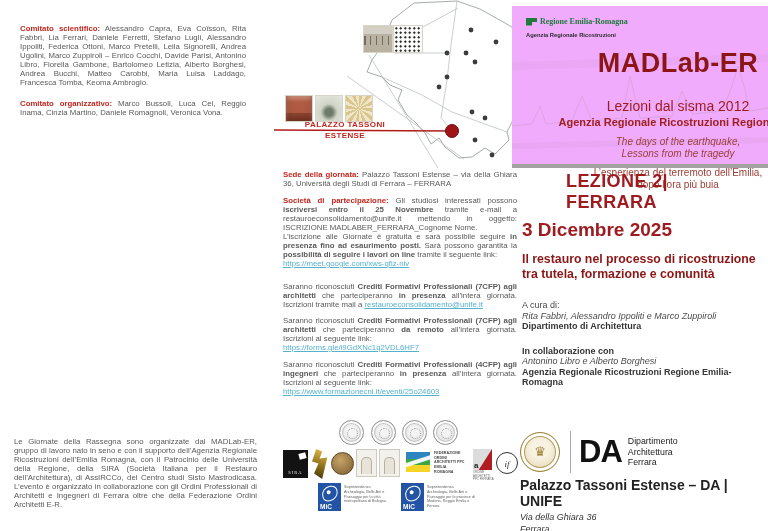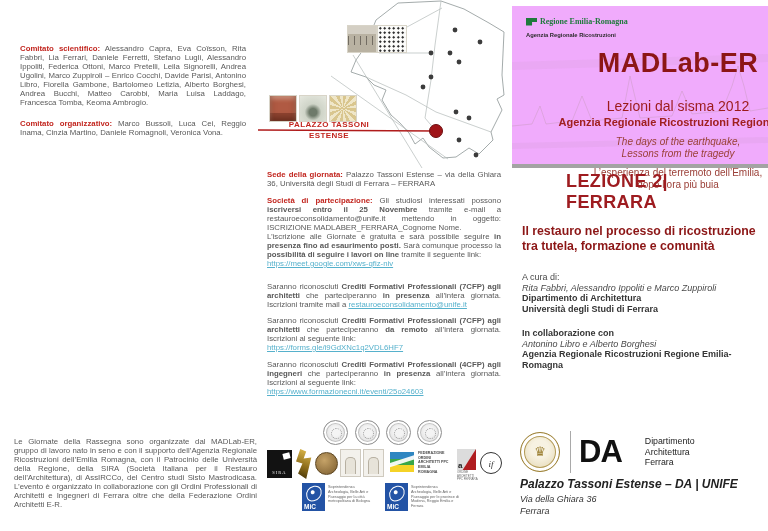--- a/index.html
+++ b/index.html
@@ -1,33 +1,33 @@
 <!DOCTYPE html>
 <html><head>
 <meta charset="utf-8">
 <style>
   html,body{margin:0;padding:0;background:#888;}
   .page{position:relative;width:768px;height:531px;background:#ffffff;
         font-family:"Liberation Sans",sans-serif;overflow:hidden;}
   .panel{position:absolute;top:0;height:531px;width:256px;}
   #panel-left{left:0;}
-  #panel-mid{left:256px;}
+  #panel-mid{left:272px;}
   #panel-right{left:512px;}
 
   
   .body-text{font-size:7.8px;line-height:9px;color:#595959;text-align:justify;}
   .body-text p{margin:0 0 12px 0;}
   .red{color:#c2261f;}
   .b{font-weight:bold;}
   .i{font-style:italic;}
   .link{color:#56b1cc;text-decoration:underline;word-break:break-all;cursor:pointer;}
   .linkline{margin:1px 0 0 0;text-align:left;}
 
   
-  .left-text{position:absolute;left:20px;top:24px;width:226px;margin-top:20px;}
+  .left-text{position:absolute;left:20px;top:24px;width:226px;}
   .left-footer{position:absolute;left:14px;top:437px;width:243px;}
 
   
   .map-svg{position:absolute;left:0;top:0;}
   .photo{position:absolute;border:0.5px solid #d8d4c8;box-sizing:border-box;}
   .ph-facade-top{left:91px;top:25px;width:30px;height:28px;
      background:
        repeating-linear-gradient(90deg, rgba(45,40,35,.5) 0 1.5px, transparent 1.5px 6px),
        linear-gradient(#d4cfc4 0 30%, #b9b2a2 30% 100%);
      background-size:100% 35%,100% 100%;background-position:0 60%,0 0;background-repeat:no-repeat;}
@@ -119,23 +119,23 @@
   .rb-collab{margin-top:14px;}
   .rb-block .b{color:#353535;}
 
   .da-block{position:absolute;left:8px;top:431px;display:flex;align-items:center;}
   .unife-seal{width:38px;height:38px;border-radius:50%;border:1.5px solid #9c8034;
      background:radial-gradient(circle at 50% 42%, #f7f2e2 30%, #e4d7b2 80%);
      box-shadow:inset 0 0 0 3px #fff,inset 0 0 0 4px #b39a55;text-align:center;}
   .unife-seal span{font-size:13px;line-height:38px;color:#9c8034;}
   .da-divider{width:1px;height:42px;background:#a9a9a9;margin:0 8px 0 10px;}
   .da-letters{font-size:31px;font-weight:bold;color:#111;letter-spacing:-1px;}
-  .da-caption{font-size:8.8px;line-height:10.5px;color:#222;margin-left:23px;white-space:pre-line;}
+  .da-caption{font-size:8.8px;line-height:10.5px;color:#222;margin-left:6px;white-space:pre-line;}
   .address{position:absolute;left:8px;top:477px;color:#222;}
-  .addr-bold{font-size:12px;font-weight:bold;font-style:italic;}
+  .addr-bold{font-size:14px;font-weight:bold;}
   .addr-line{font-size:9px;font-style:italic;color:#333;margin-top:2.5px;}
 </style>
 </head>
 <body>
 
 <div class="page">
 
   <div class="panel" id="panel-left">
     <div class="left-text body-text">
       <p><span class="red b">Comitato scientifico:</span>
@@ -187,21 +187,21 @@
     <div class="mid-text body-text">
       <p class="gap8"><span class="red b">Sede della giornata:</span>
         <span>Palazzo Tassoni Estense – via della Ghiara 36, Università degli Studi di Ferrara – FERRARA</span></p>
 
       <p class="tight"><span class="red b">Società di partecipazione:</span>
         <span>Gli studiosi interessati possono</span>
         <span class="b">iscriversi entro il 25 Novembre</span>
         <span>tramite e-mail a restauroeconsolidamento@unife.it mettendo in oggetto: ISCRIZIONE MADLABER_FERRARA_Cognome Nome.</span></p>
       <p class="tight"><span>L’iscrizione alle Giornate è gratuita e sarà possibile seguire</span>
         <span class="b">in presenza fino ad esaurimento posti.</span>
-        <span>Sarà comunque processo la</span>
+        <span>Sarà possono garantita la</span>
         <span class="b">possibilità di seguire i lavori on line</span>
         <span>tramite il seguente link:</span></p>
       <p class="linkline" style="margin-bottom:14px;"><span class="link">https://meet.google.com/xws-qfiz-niv</span></p>
 
       <p class="cfp"><span>Saranno riconosciuti</span>
         <span class="b">Crediti Formativi Professionali (7CFP) agli architetti</span>
         <span>che parteciperanno</span>
         <span class="b">in presenza</span>
         <span>all’intera giornata. Iscrizioni tramite mail a</span>
         <span class="link">restauroeconsolidamento@unife.it</span></p>
@@ -315,29 +315,29 @@
         </div>
         <div class="cv-it">
           <div>L’esperienza del terremoto dell’Emilia,</div>
           <div>dopo l’ora più buia</div>
         </div>
       </div>
     </div>
 
     <div class="right-body">
       <div class="rb-lezione">LEZIONE 2| FERRARA</div>
+      <div class="rb-date">3 Dicembre 2025</div>
       <div class="rb-topic">
         <div>Il restauro nel processo di ricostruzione</div>
         <div>tra tutela, formazione e comunità</div>
       </div>
       <div class="rb-block rb-cura">
         <div>A cura di:</div>
         <div class="i">Rita Fabbri, Alessandro Ippoliti e Marco Zuppiroli</div>
         <div class="b">Dipartimento di Architettura</div>
-        <div class="b">Università degli Studi di Ferrara</div>
       </div>
       <div class="rb-block rb-collab">
         <div class="b">In collaborazione con</div>
         <div class="i">Antonino Libro e Alberto Borghesi</div>
         <div class="b">Agenzia Regionale Ricostruzioni Regione Emilia-Romagna</div>
       </div>
     </div>
 
     <div class="da-block">
       <div class="unife-seal"><span>♛</span></div>

